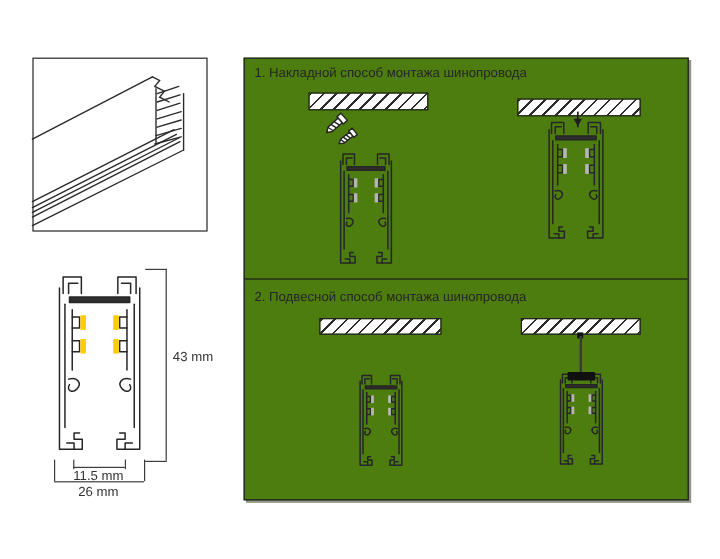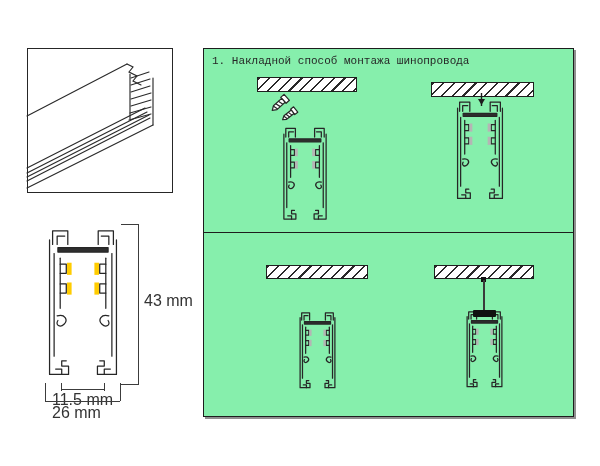--- a/index.html
+++ b/index.html
@@ -3,32 +3,31 @@
 <meta charset="utf-8">
 <style>
   html,body{margin:0;padding:0;background:#ffffff;}
   .canvas{
     position:relative;width:600px;height:466px;background:#fff;
     font-family:"Liberation Sans",sans-serif;color:#2b2b2b;overflow:hidden;
   }
   
   .vline{position:absolute;border-left:1.2px solid #3c3c3c;width:0;}
   .hline{position:absolute;border-top:1.2px solid #3c3c3c;height:0;}
-  .dim-label{position:absolute;font-size:16px;color:#333;white-space:nowrap;}
-  .dim-label.center{}
+  .dim-label{position:absolute;font-size:11px;color:#333;white-space:nowrap;}
+  .dim-label.center{text-align:center;}
   
   .iso-box{
     position:absolute;left:27px;top:48px;width:146px;height:145px;
     border:1.5px solid #262626;background:#fff;box-sizing:border-box;
   }
   .panel{
     position:absolute;left:203px;top:48px;width:371px;height:369px;
-    border:1.2px solid #1d1d1d;background:#86efac;box-sizing:border-box;
+    border:1.2px solid #1d1d1d;background:#4d7c0f;box-sizing:border-box;
     box-shadow:2px 2px 0 #8f8f8f;
-    font-family:Liberation Mono, monospace;
   }
   .panel-divider{position:absolute;left:0;right:0;top:183px;border-top:1.2px solid #1d1d1d;height:0;}
   .section-title{position:absolute;font-size:11px;color:#262626;white-space:nowrap;}
   
   .hatch{
     position:absolute;box-sizing:border-box;border:1.5px solid #1f1f1f;
     background:repeating-linear-gradient(135deg,#2a2a2a 0,#2a2a2a 1.5px,#ffffff 1.5px,#ffffff 7.6px);
   }
   
   svg{position:absolute;overflow:visible;}
@@ -161,20 +160,21 @@
       <path d="M4.5 0 V13"></path>
       <path class="head" d="M1 6 L4.5 12 L8 6 Z"></path>
     </svg>
 
     <svg class="track--gray" style="left:250px;top:48px" width="52" height="107" viewBox="0 0 52 107">
       <use href="#trackSym" width="52" height="107"></use>
     </svg>
 
     <div class="panel-divider"></div>
 
+    <div class="section-title" style="left:8px;top:193px;">2. Подвесной способ монтажа шинопровода</div>
 
     <div class="hatch" style="left:62px;top:216px;width:102px;height:14px;"></div>
 
     <svg class="track--gray" style="left:93px;top:260px" width="41" height="83" viewBox="0 0 41 83">
       <use href="#trackSym" width="41" height="83"></use>
     </svg>
 
     <div class="hatch" style="left:230px;top:216px;width:100px;height:14px;"></div>
 
     <div class="wire-anchor" style="left:277px;top:228px;"></div>

